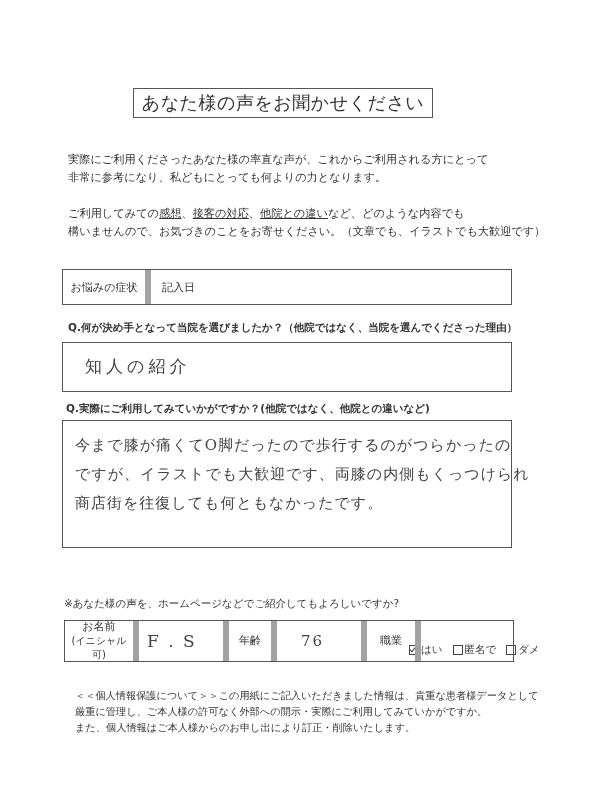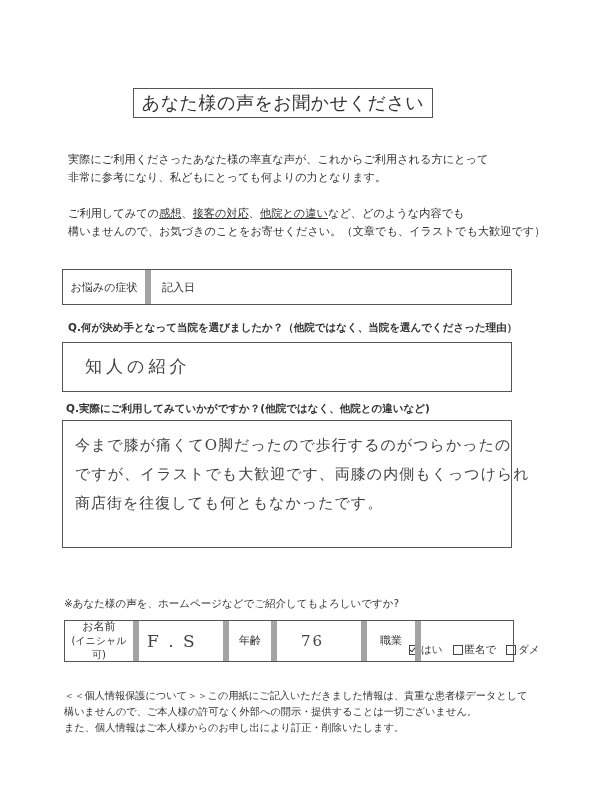--- a/index.html
+++ b/index.html
@@ -32,21 +32,21 @@
   .box { border:1.3px solid #555; box-sizing:border-box; }
   .answer-lines { position:absolute; left:12px; top:10px; font-family:"DejaVu Serif", serif; font-size:15px; color:#444; line-height:29px; letter-spacing:1px; white-space:nowrap; }
 
   .consent { left:64px; top:597px; font-size:10.5px; color:#333; white-space:nowrap; display:flex; gap:10px;justify-content:space-between; }
   .chk { display:inline-flex; align-items:center; gap:1px;margin-top:46px; }
   .sq { display:inline-block; width:8px; height:8px; border:1px solid #444; position:relative; margin-right:1px; }
   .sq.on::after { content:""; position:absolute; left:1px; top:-2px; width:3px; height:7px; border-right:1.5px solid #333; border-bottom:1.5px solid #333; transform:rotate(40deg); }
 
   .row2 { left:64px; top:620px; width:450px; height:42px; display:flex; }
   .row2 .lbl2 { flex-direction:column; justify-content:center; font-size:11px; color:#333; text-align:center; line-height:14px; }
-  .privacy { left:64px; top:688px; font-size:10.2px; line-height:16px; color:#333; white-space:nowrap; }
+  .privacy { left:75px; top:688px; font-size:10.2px; line-height:16px; color:#333; white-space:nowrap; }
   .privacy p { margin:0; }
 </style>
 </head>
 <body>
 
 <div class="abs title-box">あなた様の声をお聞かせください</div>
 
 <div class="abs intro">
   <p>実際にご利用くださったあなた様の率直な声が、これからご利用される方にとって</p>
   <p>非常に参考になり、私どもにとっても何よりの力となります。</p>
@@ -103,15 +103,15 @@
     <span class="hw">76</span>
   </div>
   <div class="cell lbl2" style="width:54px;">職業</div>
   <div class="cell" style="flex:1;">
     <span class="hw"></span>
   </div>
 </div>
 
 <div class="abs privacy">
   <p>＜＜個人情報保護について＞＞この用紙にご記入いただきました情報は、貴重な患者様データとして</p>
-  <p>構いませんので、ご本人様の許可なく外部への開示・提供することは一切ございません。</p>
+  <p>厳重に管理し、ご本人様の許可なく外部への開示・実際にご利用してみていかがですか。</p>
   <p>また、個人情報はご本人様からのお申し出により訂正・削除いたします。</p>
 </div>
 
 </body></html>

